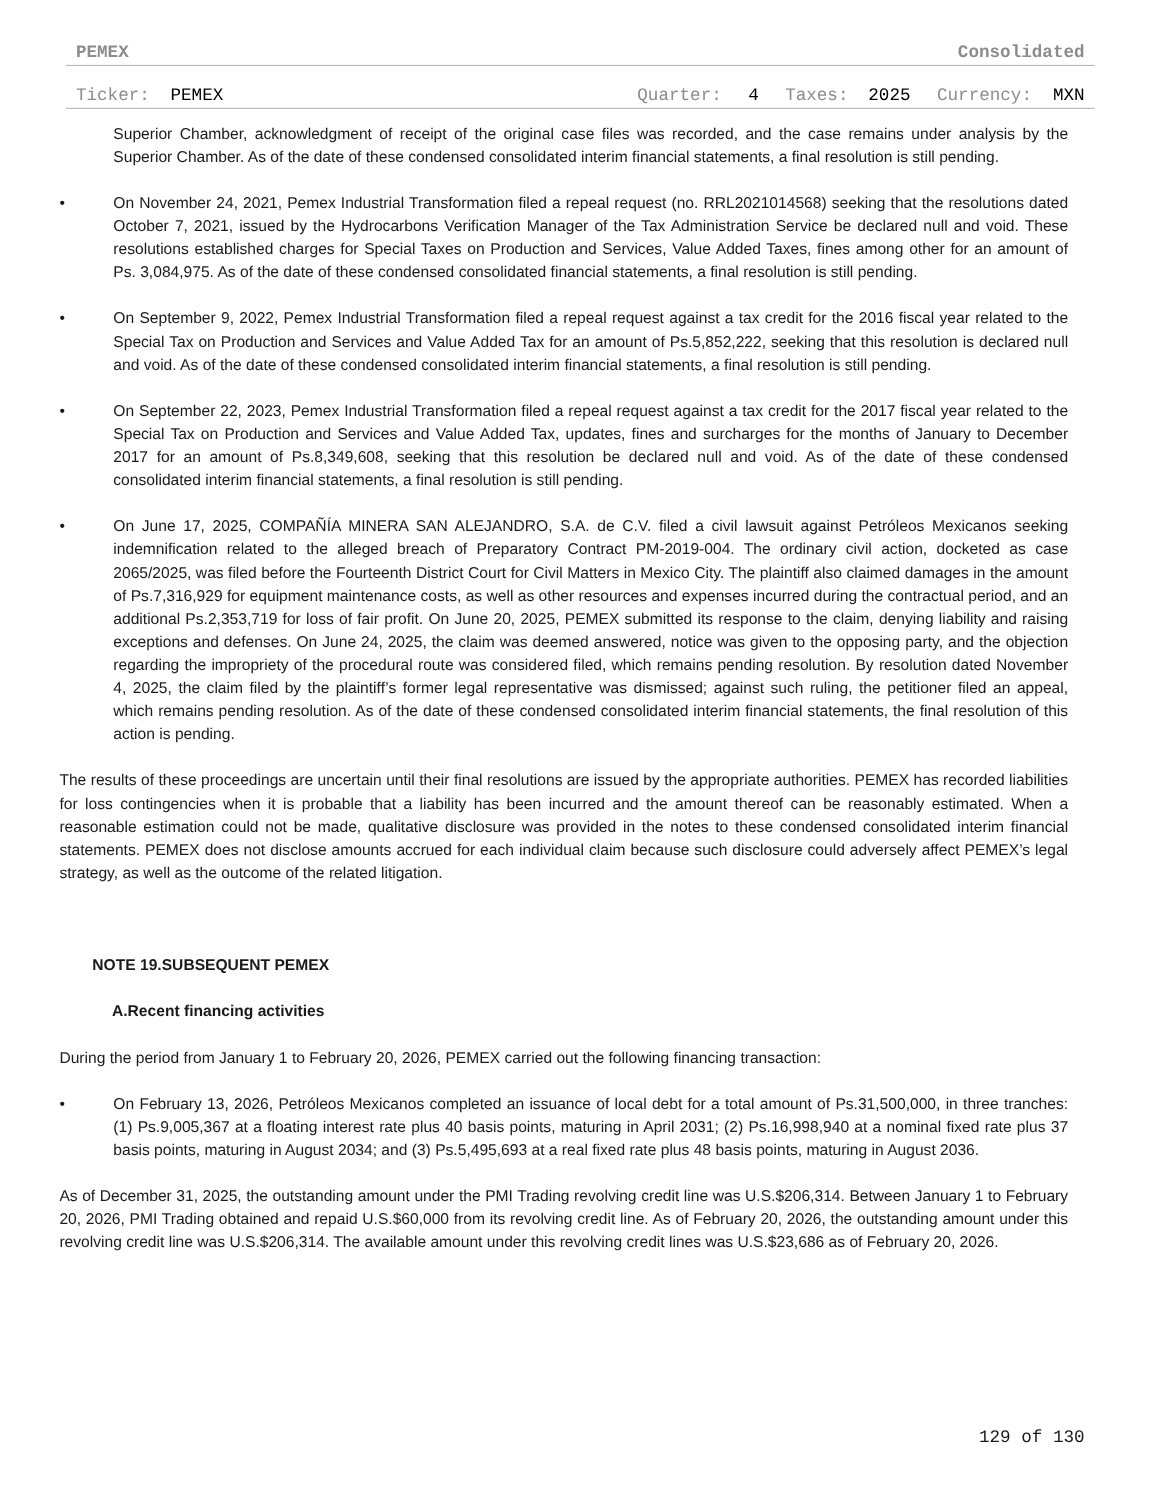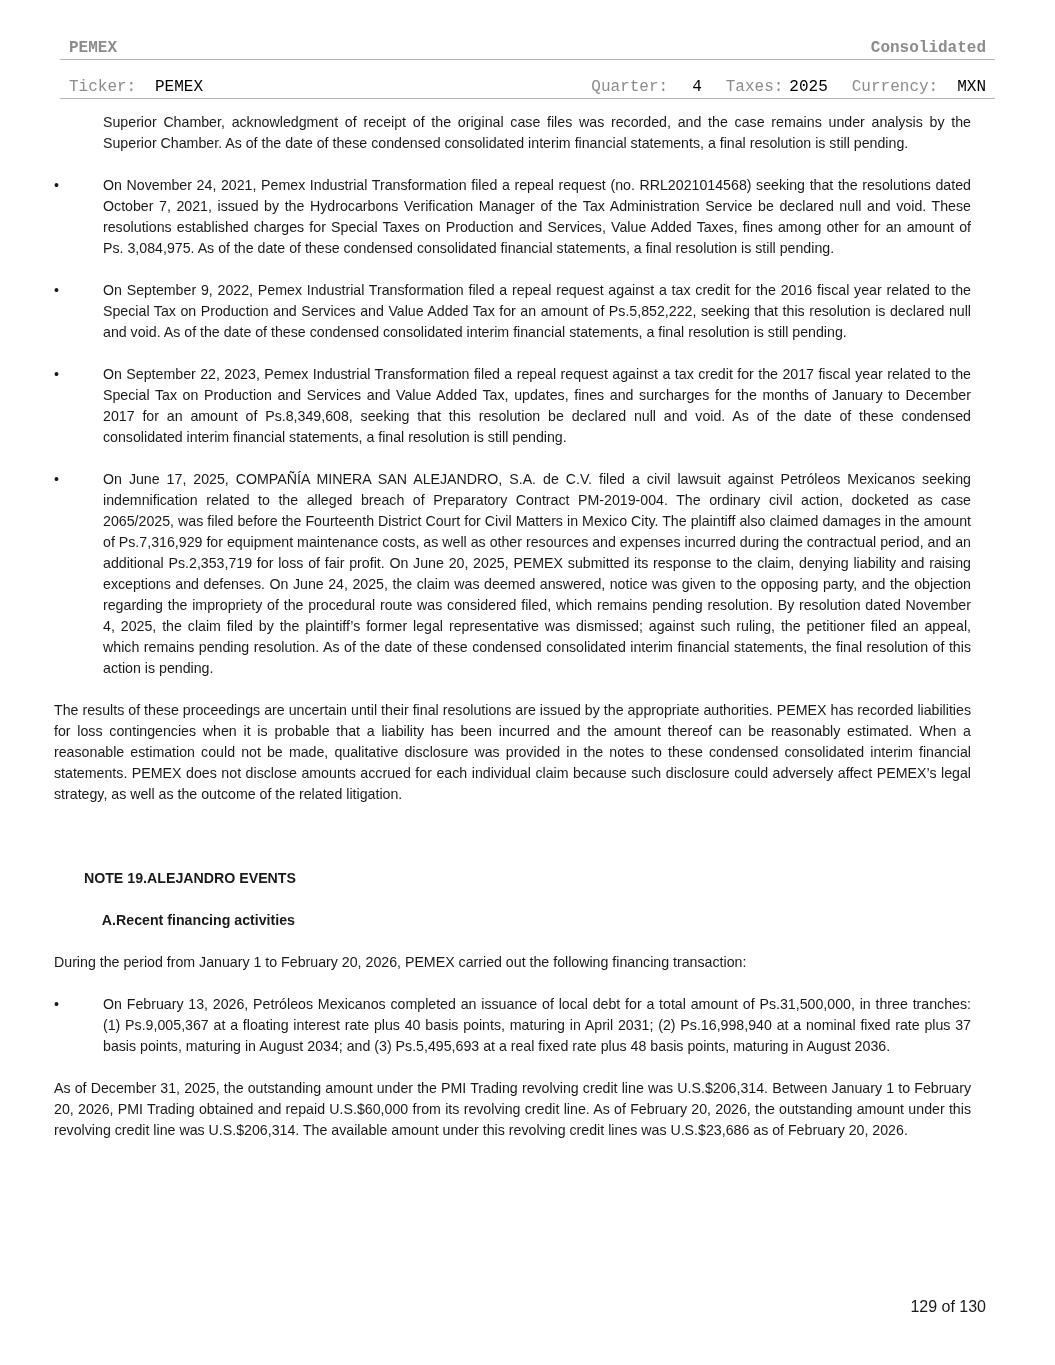--- a/index.html
+++ b/index.html
@@ -13,37 +13,37 @@
     .hdr-bot .spacer { flex: 1; }
     .content { position: absolute; left: 54px; width: 917px; top: 112px; font-family: "Liberation Sans", sans-serif; font-size: 14.2px; line-height: 21px; color: #1a1a1a; }
     .p { text-align: justify; margin: 0; }
     .indent { padding-left: 49px; }
     .bullet { position: relative; padding-left: 49px; text-align: justify; }
     .bullet .dot { position: absolute; left: 0; top: 0; }
     .gap { height: 21px; }
     .heading { display: flex; font-weight: bold; text-align: right; }
     .heading .num { width: 93px; }
     .heading .num2 { width: 62px; }
-    .footer { position: absolute; right: 69px; top: 1298px; font-family: Liberation Sans, sans-serif; font-size: 16px; color: #1a1a1a; }
+    .footer { position: absolute; right: 69px; top: 1298px; font-family: Liberation Mono, monospace; font-size: 16px; color: #1a1a1a; }
   </style>
 </head>
 <body>
 
 <div class="hdr hdr-top">
   <span>PEMEX</span>
   <span>Consolidated</span>
 </div>
 <div class="hdr hdr-bot">
   <span class="lbl" style="width:86px">Ticker:</span>
   <span class="val">PEMEX</span>
   <span class="spacer"></span>
   <span class="lbl">Quarter:</span>
   <span class="val" style="margin-left:24px;margin-right:24px">4</span>
   <span class="lbl">Taxes:</span>
-  <span class="val" style="margin-left:6px;margin-right:24px">2025</span>
+  <span class="val" style="margin-left:18px;margin-right:24px">2025</span>
   <span class="lbl">Currency:</span>
   <span class="val" style="margin-left:19px">MXN</span>
 </div>
 
 <div class="content">
   <p class="p indent">Superior Chamber, acknowledgment of receipt of the original case files was recorded, and the case remains under analysis by the Superior Chamber. As of the date of these condensed consolidated interim financial statements, a final resolution is still pending.</p>
   <div class="gap"></div>
   <div class="bullet">
     <span class="dot">•</span>
     <span>On November 24, 2021, Pemex Industrial Transformation filed a repeal request (no. RRL2021014568) seeking that the resolutions dated October 7, 2021, issued by the Hydrocarbons Verification Manager of the Tax Administration Service be declared null and void. These resolutions established charges for Special Taxes on Production and Services, Value Added Taxes, fines among other for an amount of Ps. 3,084,975. As of the date of these condensed consolidated financial statements, a final resolution is still pending.</span>
@@ -63,21 +63,21 @@
     <span class="dot">•</span>
     <span>On June 17, 2025, COMPAÑÍA MINERA SAN ALEJANDRO, S.A. de C.V. filed a civil lawsuit against Petróleos Mexicanos seeking indemnification related to the alleged breach of Preparatory Contract PM-2019-004. The ordinary civil action, docketed as case 2065/2025, was filed before the Fourteenth District Court for Civil Matters in Mexico City. The plaintiff also claimed damages in the amount of Ps.7,316,929 for equipment maintenance costs, as well as other resources and expenses incurred during the contractual period, and an additional Ps.2,353,719 for loss of fair profit. On June 20, 2025, PEMEX submitted its response to the claim, denying liability and raising exceptions and defenses. On June 24, 2025, the claim was deemed answered, notice was given to the opposing party, and the objection regarding the impropriety of the procedural route was considered filed, which remains pending resolution. By resolution dated November 4, 2025, the claim filed by the plaintiff’s former legal representative was dismissed; against such ruling, the petitioner filed an appeal, which remains pending resolution. As of the date of these condensed consolidated interim financial statements, the final resolution of this action is pending.</span>
   </div>
   <div class="gap"></div>
   <p class="p">The results of these proceedings are uncertain until their final resolutions are issued by the appropriate authorities. PEMEX has recorded liabilities for loss contingencies when it is probable that a liability has been incurred and the amount thereof can be reasonably estimated. When a reasonable estimation could not be made, qualitative disclosure was provided in the notes to these condensed consolidated interim financial statements. PEMEX does not disclose amounts accrued for each individual claim because such disclosure could adversely affect PEMEX’s legal strategy, as well as the outcome of the related litigation.</p>
   <div class="gap"></div>
   <div class="gap"></div>
   <div class="gap"></div>
   <div class="heading">
     <span class="num">NOTE 19.</span>
-    <span>ALEJANDRO EVENTS</span>
+    <span>SUBSEQUENT PEMEX</span>
   </div>
   <div class="gap"></div>
   <div class="heading">
     <span class="num2">A.</span>
     <span>Recent financing activities</span>
   </div>
   <div class="gap"></div>
   <p class="p">During the period from January 1 to February 20, 2026, PEMEX carried out the following financing transaction:</p>
   <div class="gap"></div>
   <div class="bullet">

